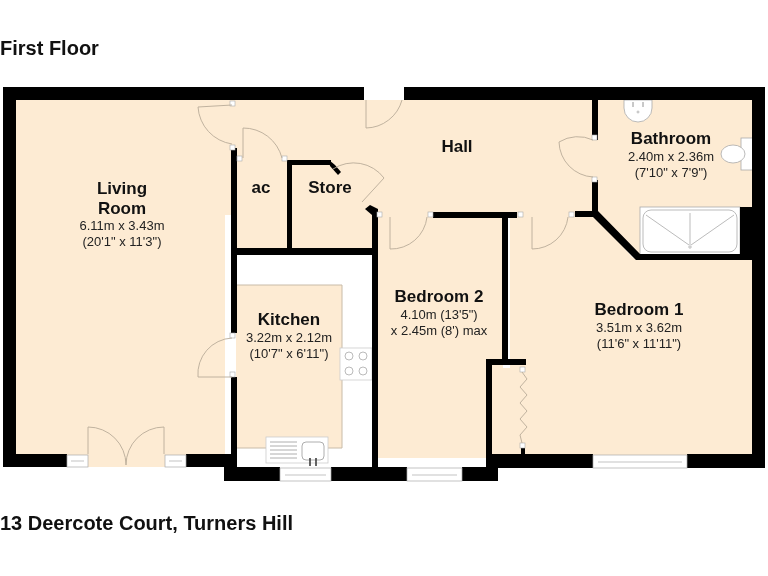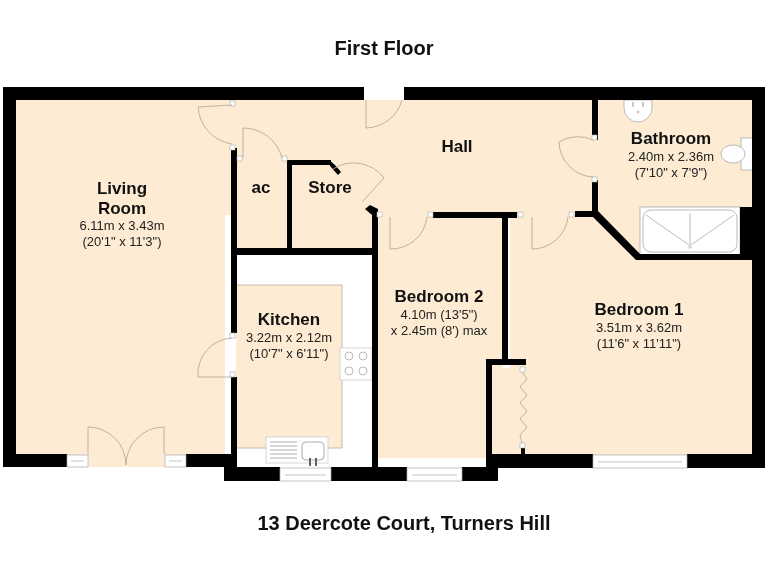--- a/index.html
+++ b/index.html
@@ -1,19 +1,19 @@
 <!DOCTYPE html>
 <html><head>
 <meta charset="utf-8">
 <style>
   html, body { margin: 0; padding: 0; background: #ffffff; }
   body { width: 768px; height: 576px; position: relative; overflow: hidden; font-family: "Liberation Sans", sans-serif; }
-  .title { position: absolute; left: 16px; width: 736px; text-align: center; font-weight: bold; color: #111; }
+  .title { position: absolute; left: 0; width: 736px; text-align: left; font-weight: bold; color: #111; }
   #floor-title { top: 37px; font-size: 20px; }
-  #address-title { top: 512px; font-size: 20px; padding-left: 20px; }
+  #address-title { top: 512px; font-size: 20px; }
   svg { position: absolute; left: 0; top: 0; }
   .room-name { font-family: "Liberation Sans", sans-serif; font-weight: bold; font-size: 17px; fill: #111; }
   .room-dim { font-family: "Liberation Sans", sans-serif; font-size: 13px; fill: #222; }
   .room-small { font-family: "Liberation Sans", sans-serif; font-weight: bold; font-size: 17px; fill: #111; }
 </style>
 </head>
 <body>
 
 <div id="floor-title" class="title">First Floor</div>
 

